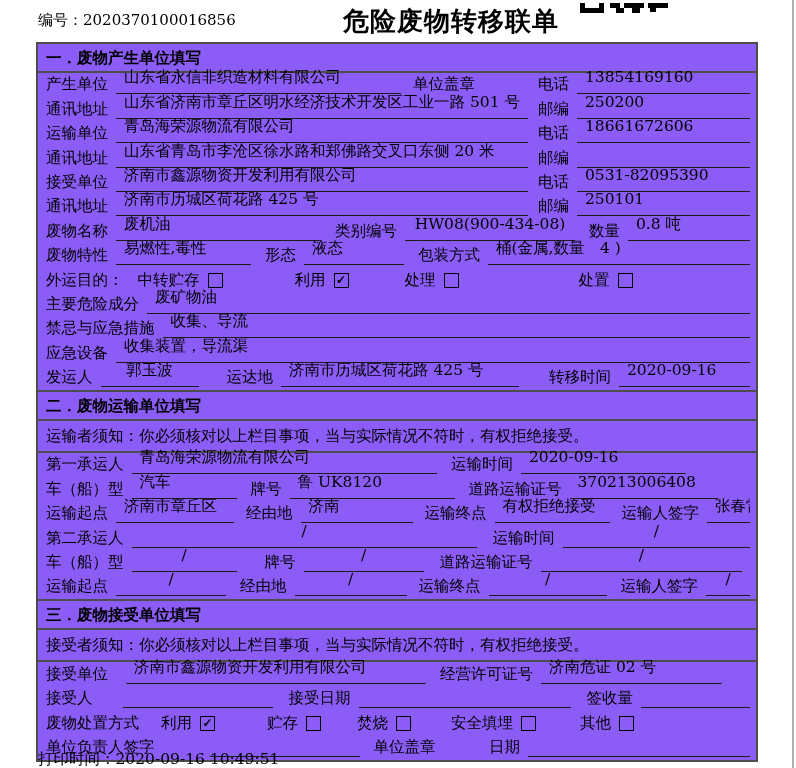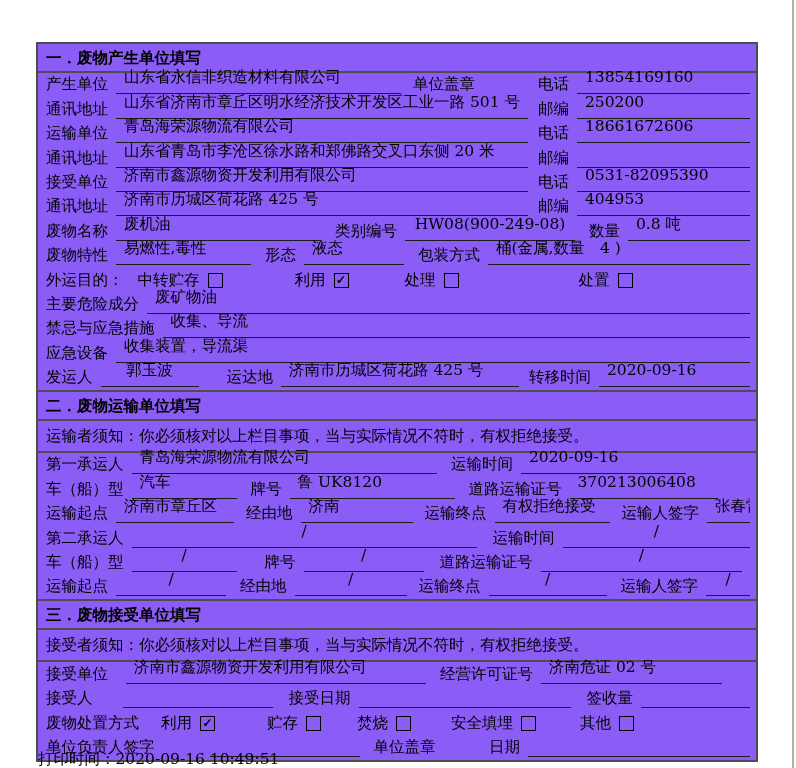--- a/index.html
+++ b/index.html
@@ -29,20 +29,36 @@
       text-align:center;line-height:13px;font-size:12px;font-weight:bold;overflow:hidden;}
   .sp{flex:1 1 auto;}
   .footer{position:absolute;left:38px;top:749px;font-size:15.5px;white-space:nowrap;}
 </style>
 </head>
 <body>
 
 <div class="page">
   <div class="edge-line"></div>
 
+  <div class="hdr">
+    <div class="serial"><span>编号：</span><span>2020370100016856</span></div>
+    <div class="doc-title">危险废物转移联单</div>
+    <div class="qr">
+      <svg width="88" height="11" viewBox="0 0 88 11" xmlns="http://www.w3.org/2000/svg">
+        <rect x="0" y="0" width="24" height="10" fill="#000"></rect>
+        <rect x="5" y="0" width="14" height="5" fill="#fff"></rect>
+        <rect x="30" y="0" width="10" height="5" fill="#000"></rect>
+        <rect x="36" y="5" width="8" height="5" fill="#000"></rect>
+        <rect x="44" y="0" width="20" height="5" fill="#000"></rect>
+        <rect x="52" y="5" width="8" height="5" fill="#000"></rect>
+        <rect x="68" y="0" width="20" height="5" fill="#000"></rect>
+        <rect x="70" y="5" width="6" height="4" fill="#000"></rect>
+      </svg>
+    </div>
+  </div>
 
   <div class="tbl">
 
     <div class="sec-h">一．废物产生单位填写</div>
 
     <div class="row">
       <span class="lbl">产生单位</span>
       <span class="fld" style="width:285px">山东省永信非织造材料有限公司</span>
       <span class="lbl" style="margin-left:12px">单位盖章</span>
       <span class="right">
@@ -85,29 +101,29 @@
           <span class="lbl">电话</span>
           <span class="fld">0531-82095390</span>
         </span>
     </div>
 
     <div class="row">
       <span class="lbl">通讯地址</span>
       <span class="fld grow" style="margin-right:10px">济南市历城区荷花路 425 号</span>
       <span class="right">
           <span class="lbl">邮编</span>
-          <span class="fld">404953</span>
+          <span class="fld">250101</span>
         </span>
     </div>
 
     <div class="row">
       <span class="lbl">废物名称</span>
       <span class="fld" style="width:205px">废机油</span>
       <span class="lbl" style="margin-left:14px">类别编号</span>
-      <span class="fld ctr" style="width:170px">HW08(900-249-08)</span>
+      <span class="fld ctr" style="width:170px">HW08(900-434-08)</span>
       <span class="lbl" style="margin-left:14px">数量</span>
       <span class="fld grow">0.8 吨</span>
     </div>
 
     <div class="row">
       <span class="lbl">废物特性</span>
       <span class="fld" style="width:135px">易燃性,毒性</span>
       <span class="lbl" style="margin-left:14px">形态</span>
       <span class="fld" style="width:100px">液态</span>
       <span class="lbl" style="margin-left:14px">包装方式</span>
@@ -147,21 +163,21 @@
     <div class="row">
       <span class="lbl">应急设备</span>
       <span class="fld grow">收集装置，导流渠</span>
     </div>
 
     <div class="row">
       <span class="lbl">发运人</span>
       <span class="fld ctr" style="width:98px">郭玉波</span>
       <span class="lbl" style="margin-left:28px">运达地</span>
       <span class="fld" style="width:238px">济南市历城区荷花路 425 号</span>
-      <span class="lbl" style="margin-left:10px">转移时间</span>
+      <span class="lbl" style="margin-left:30px">转移时间</span>
       <span class="fld grow">2020-09-16</span>
     </div>
 
     <div class="sec-h mid">二．废物运输单位填写</div>
     <div class="note-row">运输者须知：你必须核对以上栏目事项，当与实际情况不符时，有权拒绝接受。</div>
 
     <div class="row">
       <span class="lbl">第一承运人</span>
       <span class="fld grow">青岛海荣源物流有限公司</span>
       <span class="lbl" style="margin-left:14px">运输时间</span>

